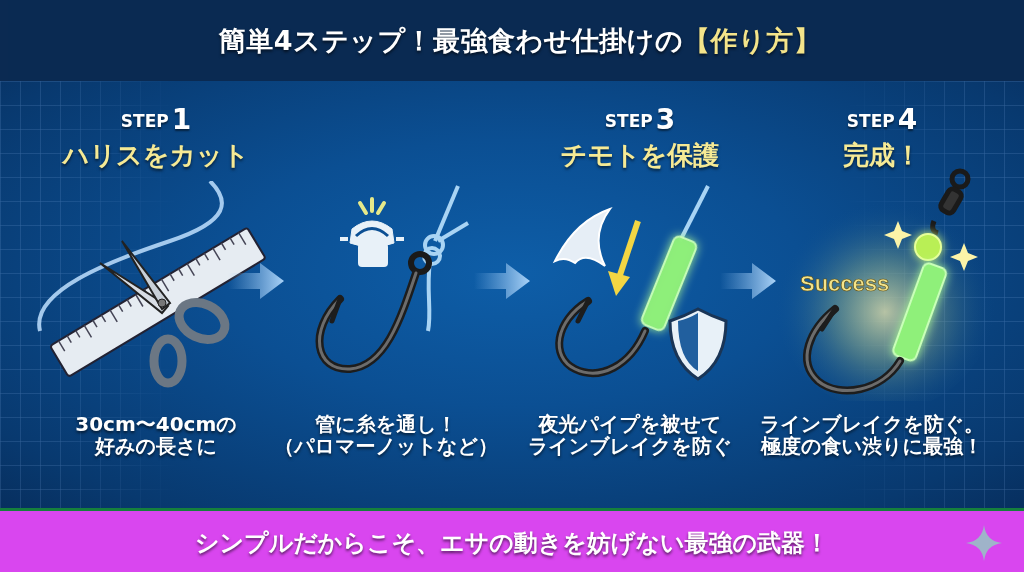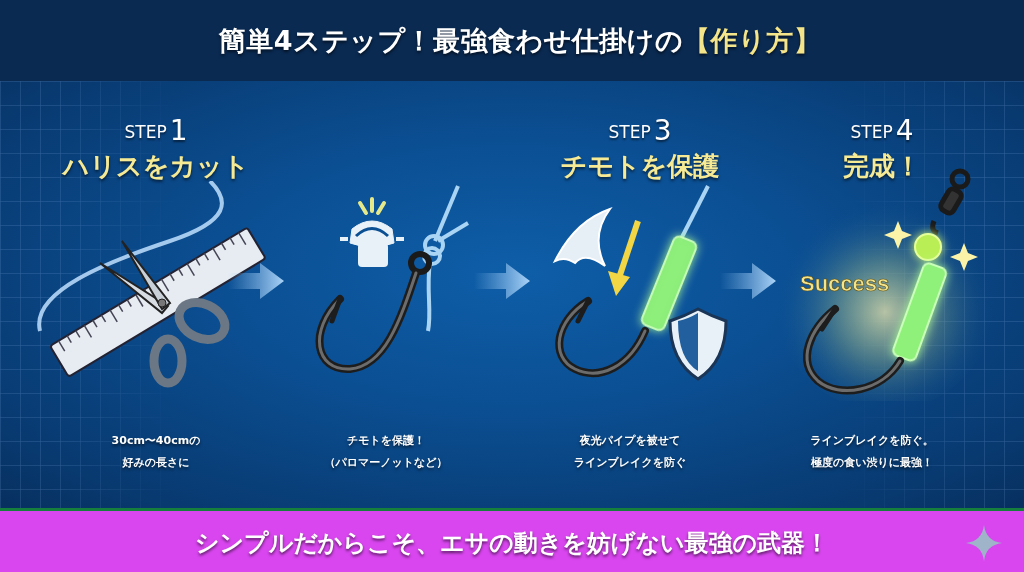--- a/index.html
+++ b/index.html
@@ -9,24 +9,24 @@
   .title { color:#ffffff; font-weight:bold; font-size:27px; letter-spacing:0.5px; text-shadow:0 2px 3px rgba(0,0,0,0.6); }
   .title .accent { color:#f4e48a; }
   .body { position:absolute; left:0; top:81px; width:1024px; height:427px;
     background: radial-gradient(ellipse at 50% 45%, #0e5ea8 0%, #0b4f93 40%, #08396f 85%, #072f5f 100%); overflow:hidden; }
   .grid { position:absolute; top:0; width:180px; height:427px; opacity:0.28;
     background-image: linear-gradient(rgba(160,200,255,0.5) 1px, transparent 1px), linear-gradient(90deg, rgba(160,200,255,0.5) 1px, transparent 1px);
     background-size: 20px 24px; }
   .grid.left { left:0; -webkit-mask-image: linear-gradient(90deg, #000 30%, transparent); mask-image: linear-gradient(90deg, #000 30%, transparent); }
   .grid.right { right:0; -webkit-mask-image: linear-gradient(270deg, #000 30%, transparent); mask-image: linear-gradient(270deg, #000 30%, transparent); }
   .step { position:absolute; top:0; width:220px; text-align:center; }
-  .step-num { margin-top:33px; color:#fff; font-weight:normal; font-size:17px; text-shadow:0 2px 2px rgba(0,0,0,0.5); }
+  .step-num { margin-top:22px; color:#fff; font-weight:bold; font-size:17px; text-shadow:0 2px 2px rgba(0,0,0,0.5); }
   .step-num .n { font-size:28px; margin-left:3px; vertical-align:-2px; }
   .step-name { margin-top:2px; color:#f6ea95; font-weight:bold; font-size:26px; text-shadow:0 2px 3px rgba(0,0,0,0.6); }
-  .desc { position:absolute; top:349px; width:240px; text-align:center; color:#fff; font-weight:bold; font-size:11px; line-height:22px; text-shadow:0 2px 3px rgba(0,0,0,0.6); }
+  .desc { position:absolute; top:332px; width:240px; text-align:center; color:#fff; font-weight:bold; font-size:20px; line-height:22px; text-shadow:0 2px 3px rgba(0,0,0,0.6); }
   .illus { position:absolute; top:100px; }
   .arrow { position:absolute; top:182px; width:56px; height:36px; }
   .footer { position:absolute; left:0; top:508px; width:1024px; height:64px; background:#d946ef; display:flex; align-items:center; justify-content:center; border-top:3px solid #15803d; }
   .footer-text { color:#fff; font-weight:bold; font-size:24px; text-shadow:0 2px 3px rgba(0,0,0,0.6); }
   .sparkle { position:absolute; right:22px; top:525px; width:36px; height:36px; }
 </style>
 </head>
 <body>
 
 <div class="canvas">
@@ -120,21 +120,21 @@
         <circle cx="130" cy="82" r="9" stroke="#1a1a1a" stroke-width="6"></circle>
         <path d="M126 92 C 110 140, 95 185, 60 188 C 25 190, 18 150, 50 118" stroke="#1d1d1d" stroke-width="8"></path>
         <path d="M126 92 C 110 140, 95 185, 60 188 C 25 190, 18 150, 50 118" stroke="#6c6c6c" stroke-width="3"></path>
         <path d="M50 118 L42 140" stroke="#1d1d1d" stroke-width="5"></path>
       </g>
     </svg>
     <svg class="arrow" style="left:474px;" viewBox="0 0 56 36">
       <path d="M0 10 H32 V0 L56 18 L32 36 V26 H0 Z" fill="url(#ag)"></path>
     </svg>
     <div class="desc" style="left:266px;">
-        <div>チモトを保護！</div>
+        <div>管に糸を通し！</div>
         <div>（パロマーノットなど）</div>
     </div>
 
     <div class="step" style="left:530px;">
       <div class="step-num"><span>STEP</span><span class="n">3</span></div>
       <div class="step-name">チモトを保護</div>
     </div>
     <svg class="illus" style="left:530px;" width="210" height="210" viewBox="0 0 210 210">
       <defs>
           <filter id="glow" x="-50%" y="-50%" width="200%" height="200%">

